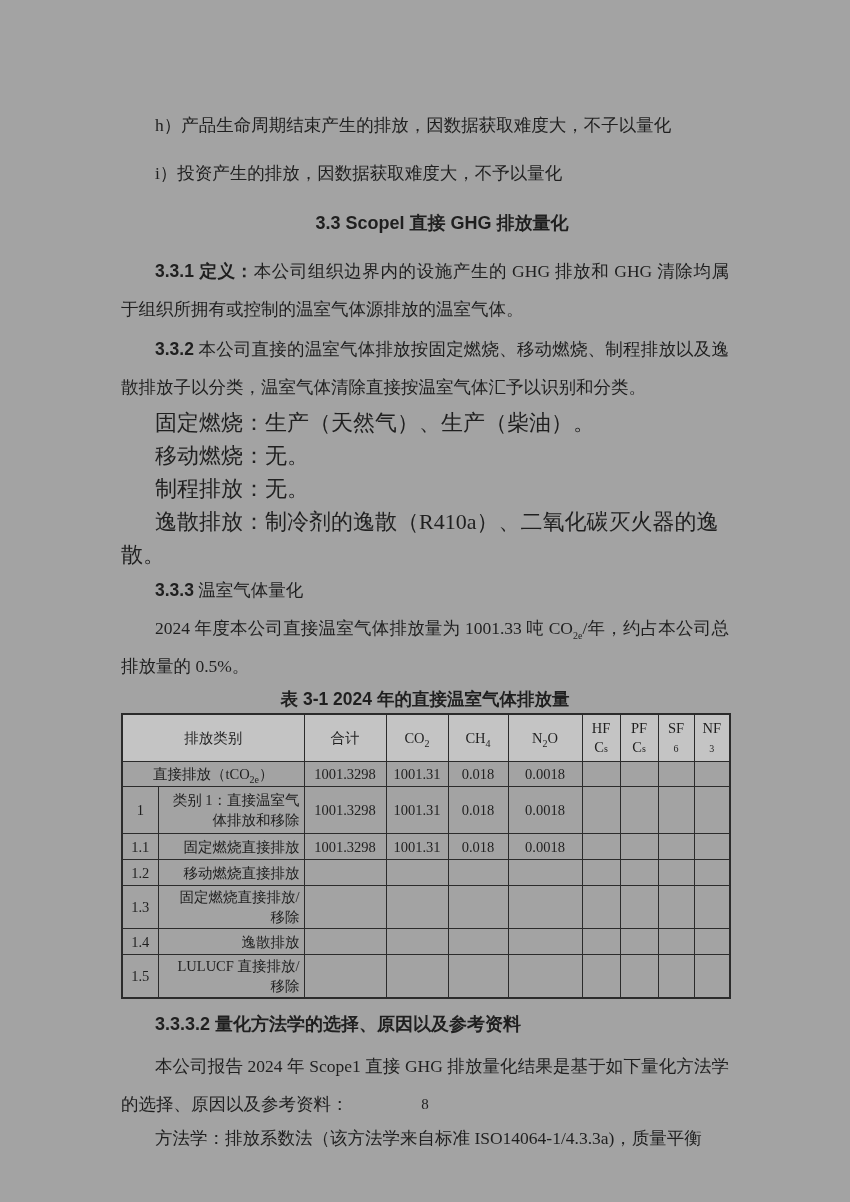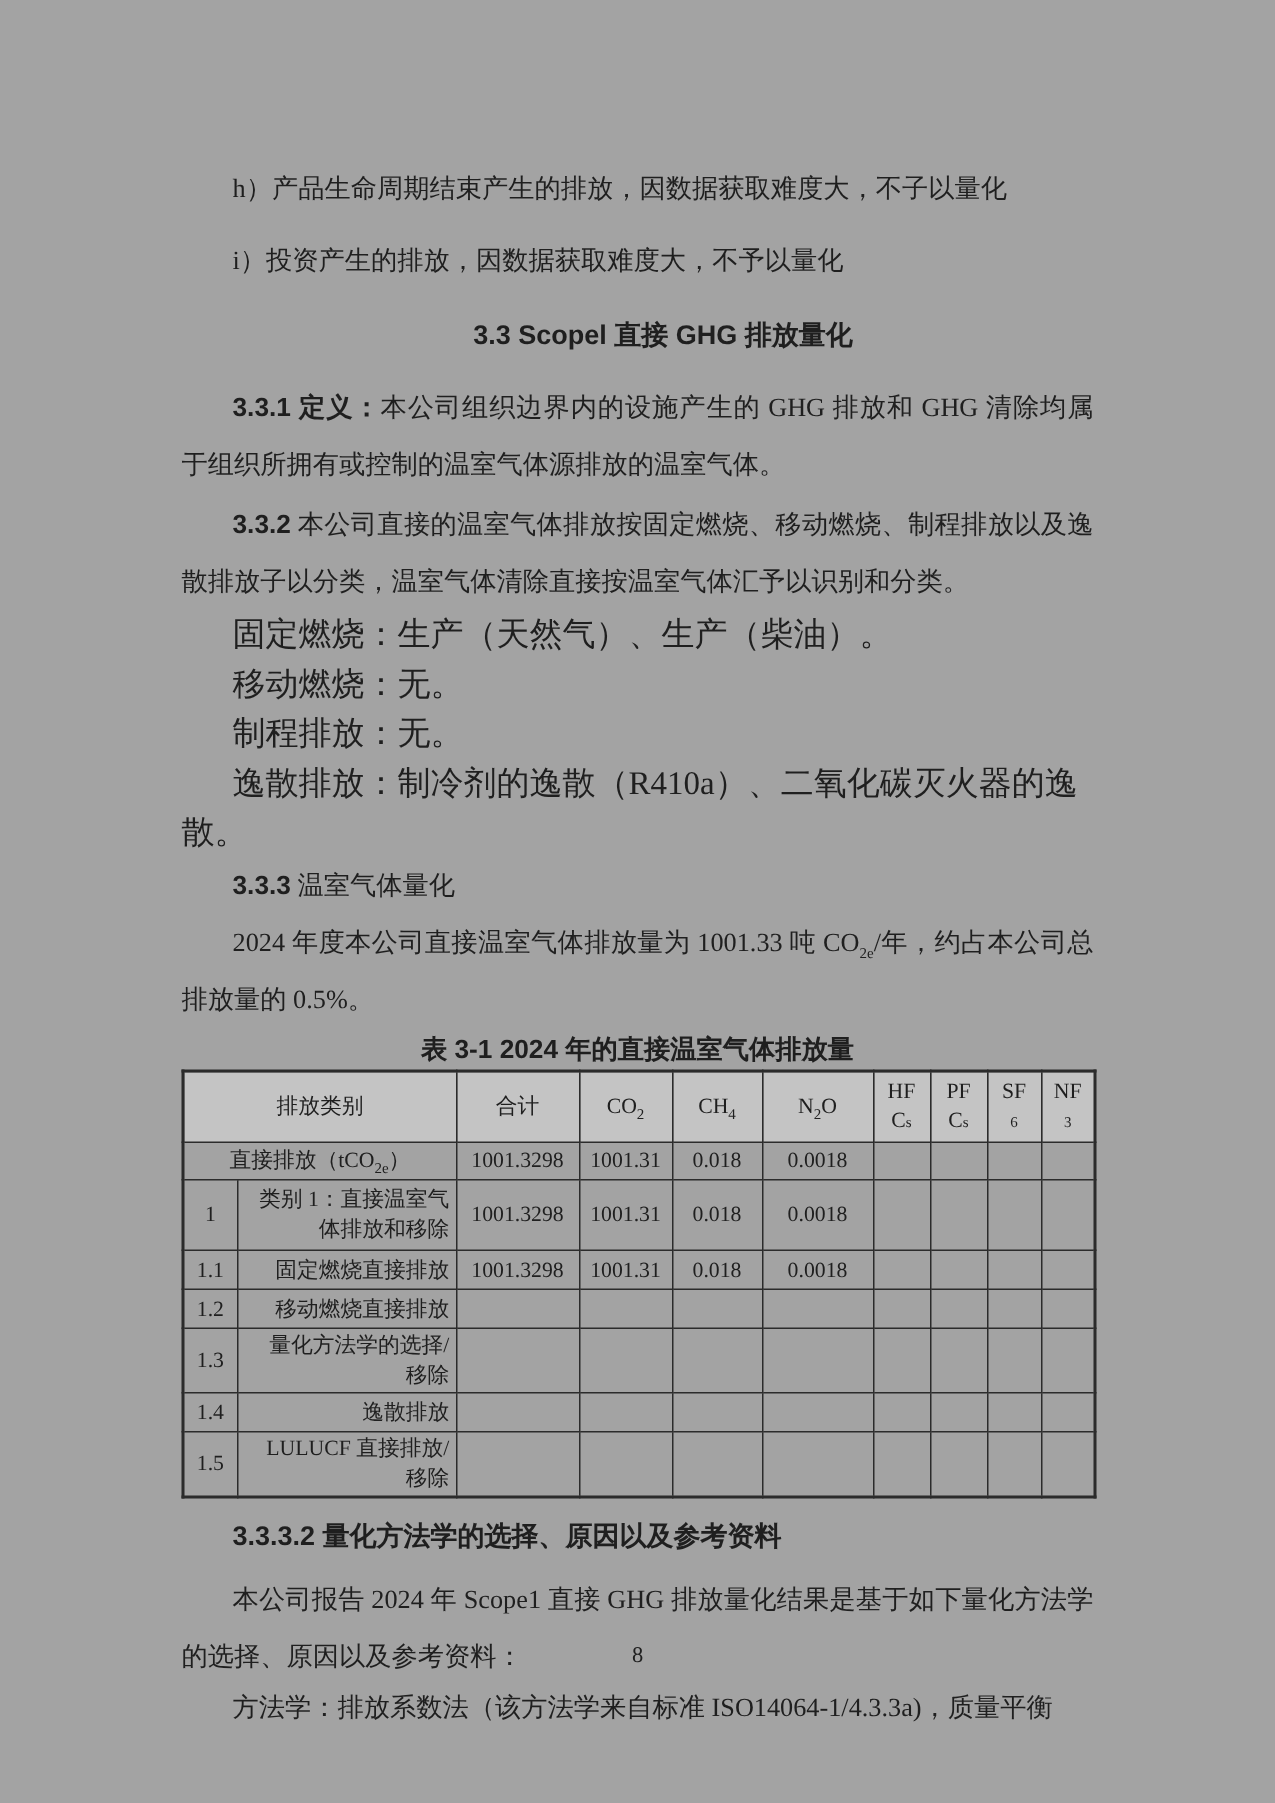--- a/index.html
+++ b/index.html
@@ -200,21 +200,21 @@
           <td></td>
           <td></td>
           <td></td>
           <td></td>
           <td></td>
           <td></td>
           <td></td>
         </tr>
         <tr>
           <td>1.3</td>
-          <td class="l">量化方法学的选择/移除</td>
+          <td class="l">固定燃烧直接排放/移除</td>
           <td></td>
           <td></td>
           <td></td>
           <td></td>
           <td></td>
           <td></td>
           <td></td>
           <td></td>
         </tr>
         <tr>

